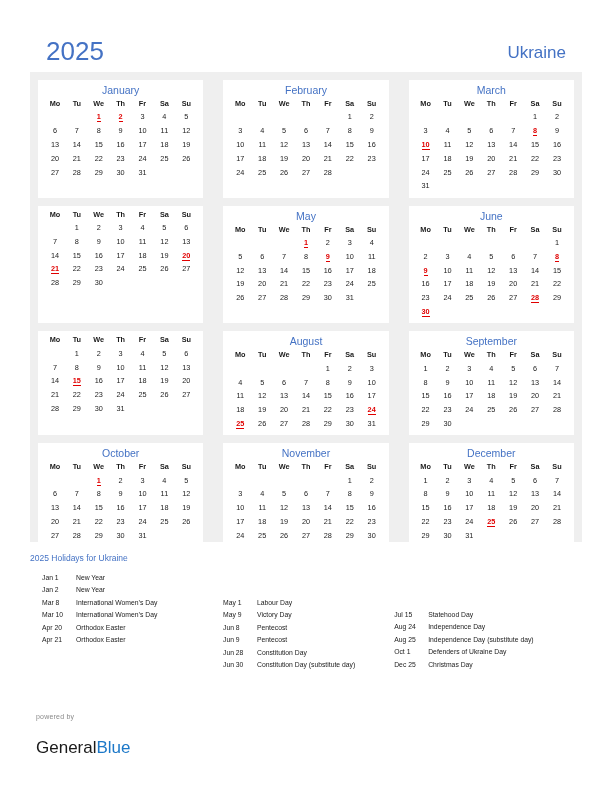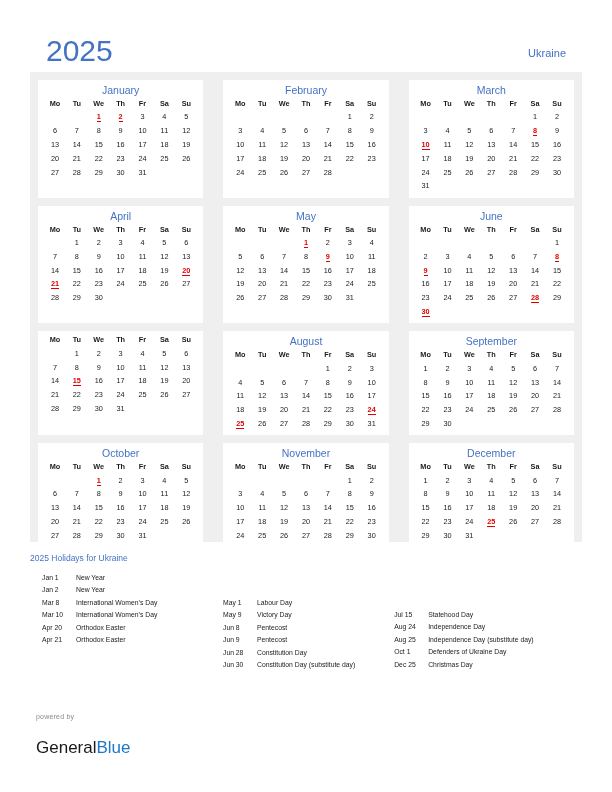--- a/index.html
+++ b/index.html
@@ -20,31 +20,31 @@
   .header {
     position: absolute;
     left: 0; top: 0;
     width: 612px;
     height: 72px;
   }
   .year-title {
     position: absolute;
     left: 46px;
     top: 36px;
-    font-size: 30px;
+    font-size: 26px;
     color: #4472c4;
     font-weight: normal;
     letter-spacing: 0px;
     line-height: 30px;
   }
   .country-title {
     position: absolute;
     right: 46px;
     top: 44px;
-    font-size: 11px;
+    font-size: 17px;
     color: #4472c4;
     line-height: 18px;
     text-align: right;
   }
 
   
   .cal-panel {
     position: absolute;
     left: 30px;
     top: 72px;
@@ -362,21 +362,20 @@
               <td class="empty">&nbsp;</td>
               <td class="empty">&nbsp;</td>
               <td class="empty">&nbsp;</td>
               <td class="empty">&nbsp;</td>
               <td class="empty">&nbsp;</td>
             </tr>
           </tbody>
         </table>
       </div>
       <div class="month-card">
-        <div class="month-name">April</div>
         <table class="month-table">
           <thead>
             <tr>
               <th>Mo</th>
               <th>Tu</th>
               <th>We</th>
               <th>Th</th>
               <th>Fr</th>
               <th>Sa</th>
               <th>Su</th>

